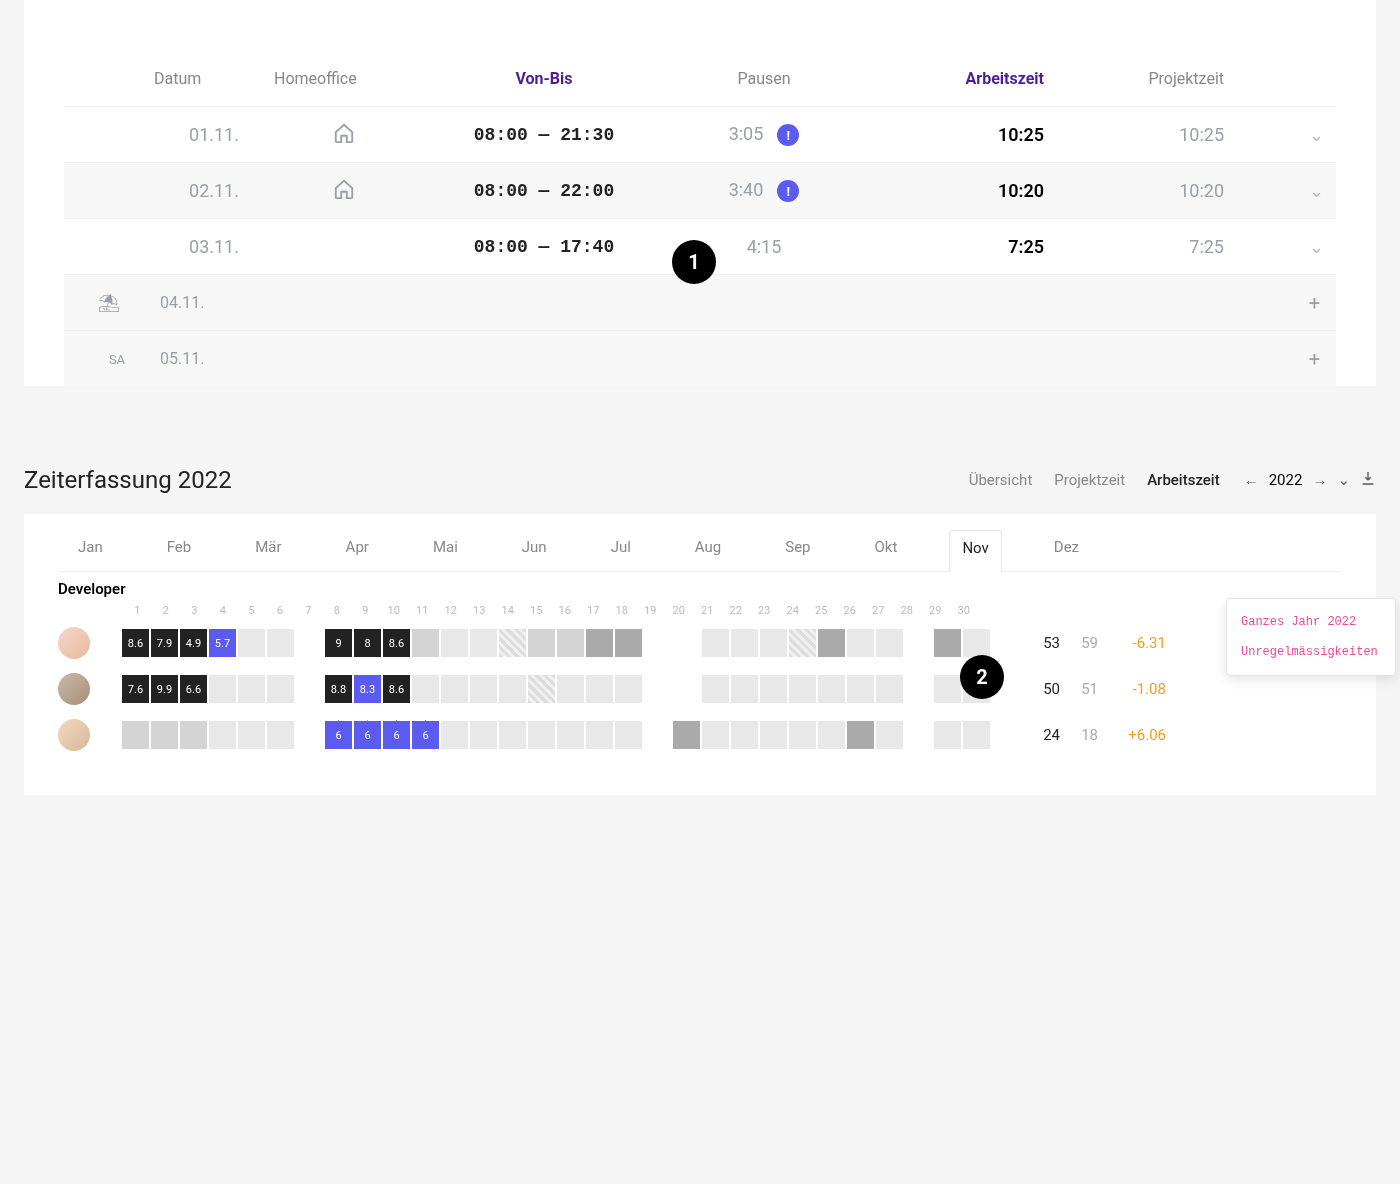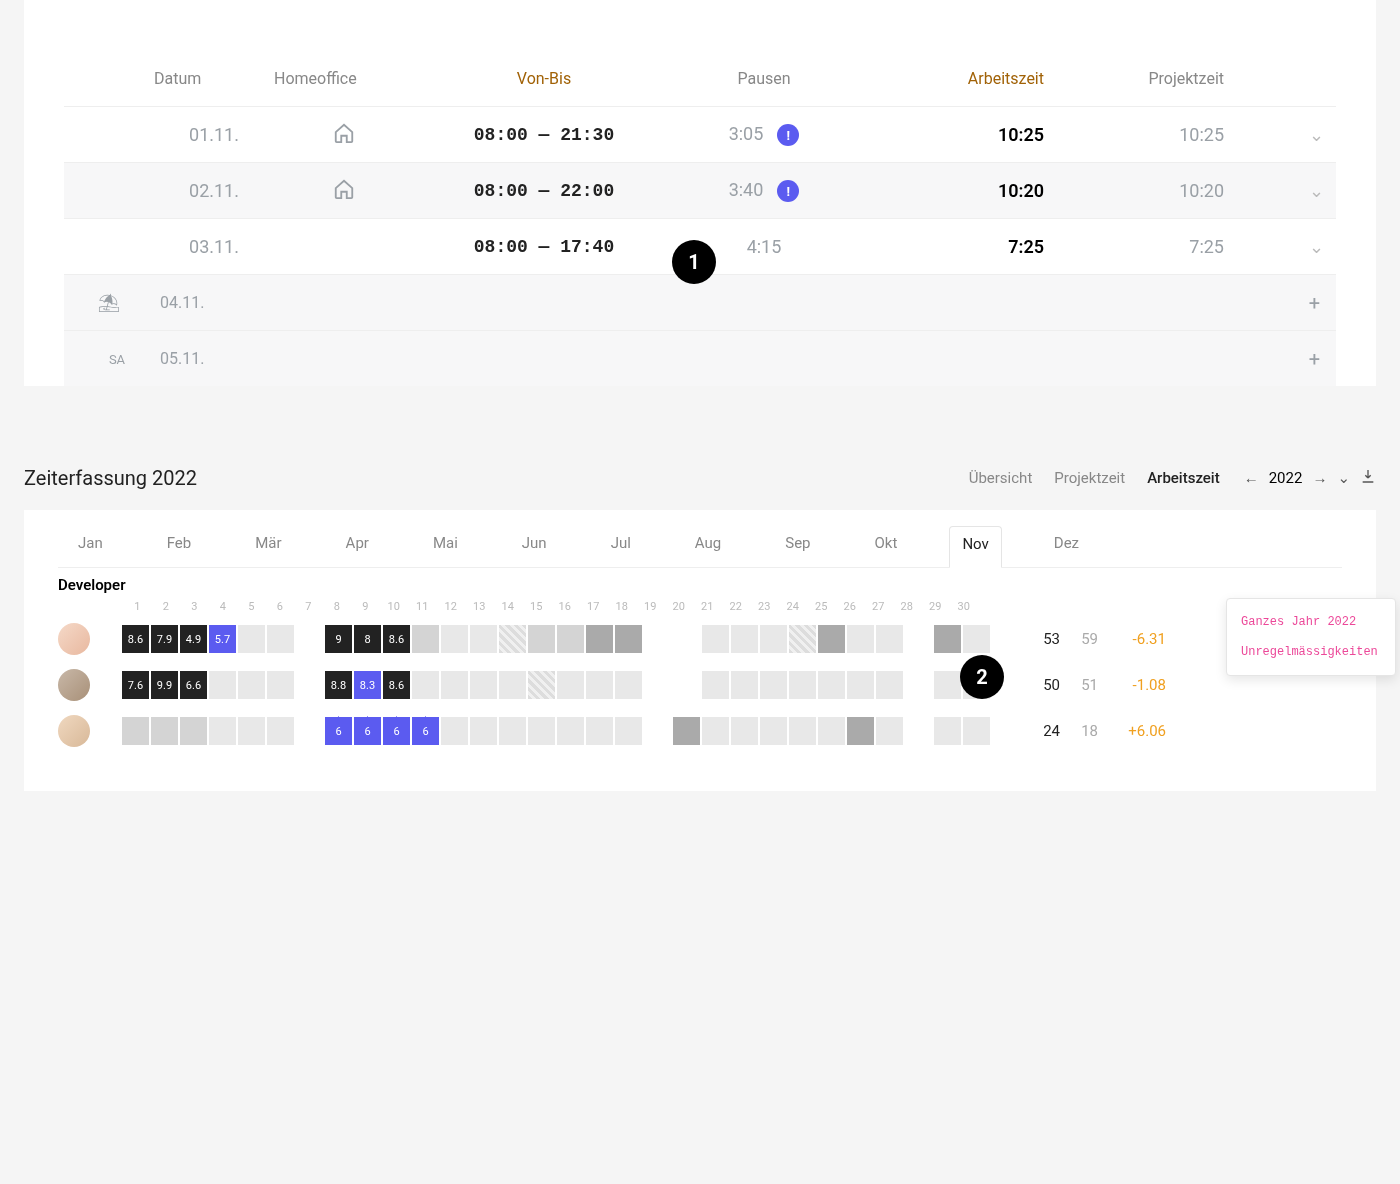--- a/index.html
+++ b/index.html
@@ -6,21 +6,21 @@
   body { font-family: -apple-system, BlinkMacSystemFont, "Segoe UI", Roboto, Helvetica, Arial, sans-serif; background:#f5f5f5; width:1400px; height:1184px; overflow:hidden; position:relative; }
   .panel { background:#fff; }
   .top-panel { background:#fff; margin:0 24px; padding:20px 0 0 0; }
   .hero { text-align:center; padding:10px 0 20px; }
   .hero .smile { font-size:28px; }
   .hero .total-val { font-size:34px; font-weight:700; margin-top:8px; }
   .hero .total-lbl { color:#888; font-size:15px; margin-top:4px; }
   .table-wrap { margin:30px 40px 0 40px; }
   .th-row, .data-row, .empty-row { display:grid; grid-template-columns: 90px 120px 140px 260px 180px 220px 180px 1fr; align-items:center; height:56px; border-top:1px solid #eee; }
   .th-row { border-top:none; color:#888; font-size:16px; }
-  .th-row .strong { color:#a16207; font-weight:400; }
+  .th-row .strong { color:#4c1d95; font-weight:700; }
   .data-row { font-size:18px; }
   .data-row.alt, .empty-row.alt { background:#f7f7f8; }
   .col-icon { text-align:center; color:#9aa0a6; }
   .col-date { color:#9aa0a6; text-align:center; }
   .col-range { color:#222; font-weight:600; text-align:center;font-family:Liberation Mono, monospace; }
   .col-pause { text-align:center; color:#9aa0a6; position:relative; }
   .col-work { text-align:right; font-weight:600; padding-right:30px; }
   .col-proj { text-align:right; color:#9aa0a6; padding-right:30px; }
   .col-expand { text-align:right; padding-right:12px; color:#bbb; }
   .alert-dot { display:inline-flex; width:22px; height:22px; border-radius:50%; background:#5b5bf0; color:#fff; align-items:center; justify-content:center; font-size:13px; font-weight:700; margin-left:14px; vertical-align:middle; }
@@ -30,21 +30,21 @@
   .empty-row .col-date { text-align:left; padding-left:6px; }
   .empty-row .plus { text-align:right; padding-right:16px; font-size:20px; }
   .sa-label { font-size:13px; color:#9aa0a6; padding-left:16px; }
 
   .step-badge { position:absolute; width:44px; height:44px; border-radius:50%; background:#000; color:#fff; font-weight:700; display:flex; align-items:center; justify-content:center; font-size:20px; z-index:10; }
   .badge1 { left:672px; top:240px; }
   .badge2 { left:960px; top:655px; }
 
   .section2 { background:#f5f5f5; padding-top:40px; margin-top:40px; }
   .sec2-header { display:flex; align-items:center; padding:0 24px 20px 24px; }
-  .sec2-title { font-size:20px; font-weight:400; color:#222; flex:1; }
+  .sec2-title { font-size:24px; font-weight:400; color:#222; flex:1; }
   .sec2-tabs { display:flex; gap:22px; font-size:15px; color:#888; align-items:center; }
   .sec2-tabs .active { color:#222; font-weight:500; }
   .year-ctrl { display:flex; align-items:center; gap:10px; margin-left:24px; font-size:15px; }
   .year-ctrl .arrow { cursor:pointer; color:#555; }
   .year-ctrl .chev { cursor:pointer; color:#555; }
   .year-ctrl .dl { cursor:pointer; }
 
   .dropdown { position:absolute; right:4px; top:598px; background:#fff; border:1px solid #e5e5e5; border-radius:4px; box-shadow:0 4px 12px rgba(0,0,0,0.1); width:170px; padding:8px 0; z-index:20; }
   .dropdown .item { padding:8px 14px; font-size:12px; color:#ec4899;font-family:Liberation Mono, monospace; }
 

